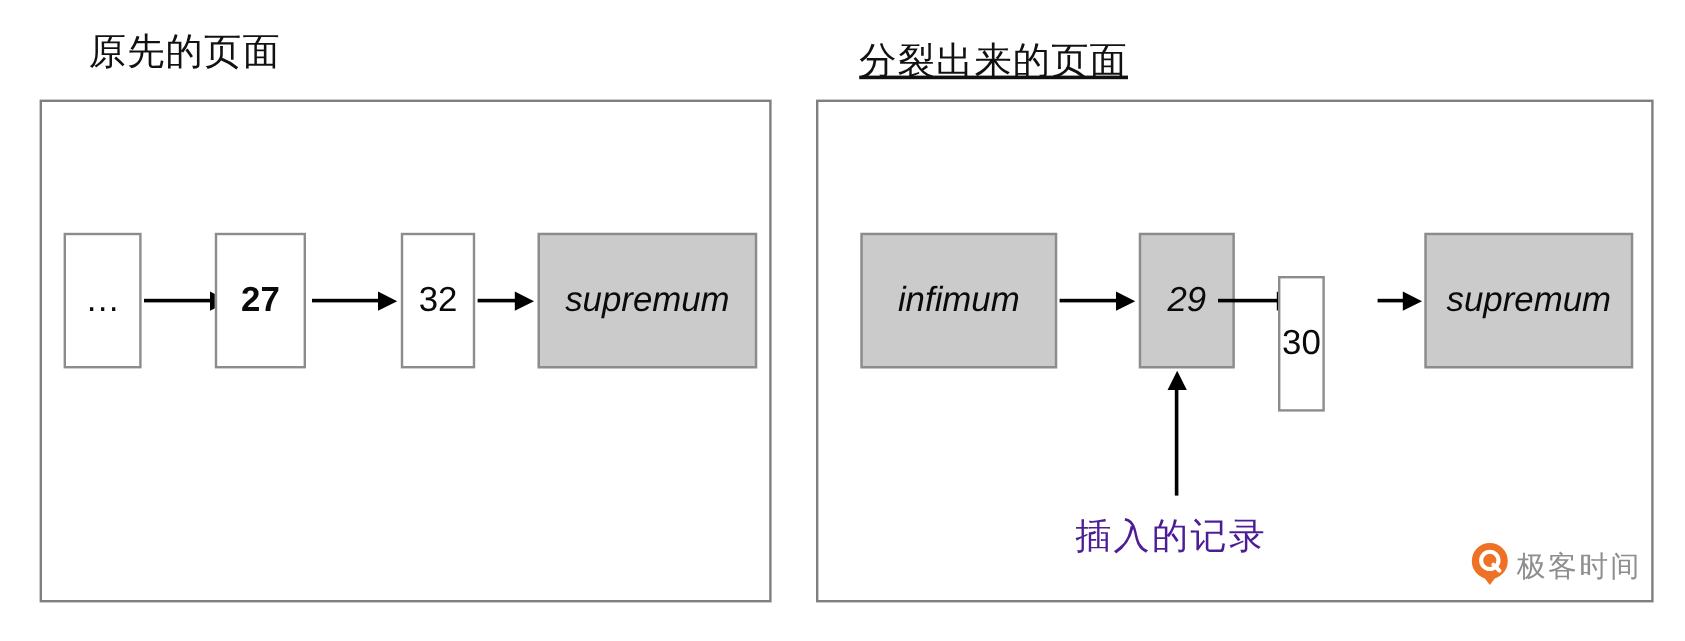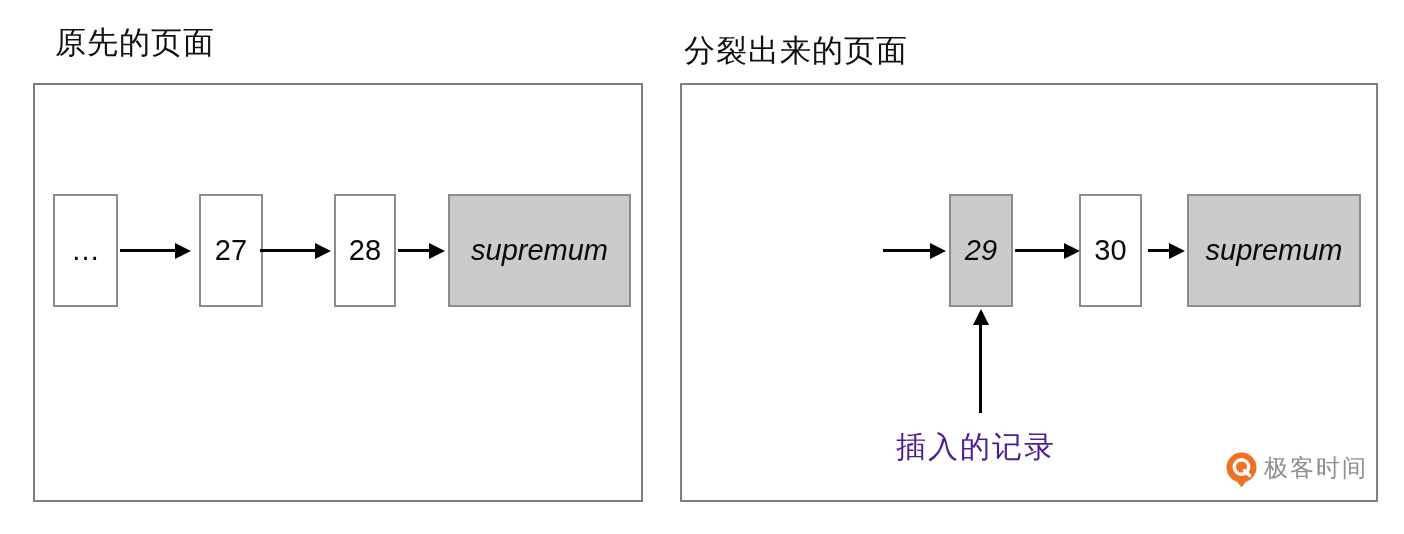--- a/index.html
+++ b/index.html
@@ -15,22 +15,22 @@
   }
 
   .panel-title {
     position: absolute;
     font-size: 31px;
     font-weight: 500;
     color: #111111;
     letter-spacing: 1px;
     white-space: nowrap;
   }
-  .panel-title.left  { left: 55px; top: 22px; }
-  .panel-title.right { left: 684px; top: 30px; }
+  .panel-title.left  { left: 74px; top: 22px; }
+  .panel-title.right { left: 716px; top: 30px; text-decoration: underline; }
 
   .panel {
     position: absolute;
     border: 2px solid var(--panel-border, #7f7f7f);
     background: #ffffff;
   }
   .panel.left-panel  { left: 33px;  top: 83px; width: 610px; height: 419px; }
   .panel.right-panel { left: 680px; top: 83px; width: 698px; height: 419px; }
 
   .node {
@@ -89,21 +89,21 @@
     color: #4c1d95;
     letter-spacing: 2px;
     white-space: nowrap;
   }
 
   .logo {
     position: absolute;
     right: 8px;
     bottom: 12px;
     display: flex;
-    align-items: flex-start;
+    align-items: flex-end;
     gap: 7px;
   }
   .logo-text {
     font-size: 24px;
     color: var(--logo-text-gray, #8e8e8e);
     letter-spacing: 2px;
     white-space: nowrap;
   }
 </style>
 </head>
@@ -112,40 +112,43 @@
 <div class="screen">
 
   <div class="panel-title left">原先的页面</div>
   <div class="panel-title right">分裂出来的页面</div>
 
   <div class="panel left-panel">
     <div class="node" style="left:18px; width:65px;">
       <span>…</span>
     </div>
     <div class="harrow" style="left:85px; width:56px;"></div>
-    <div class="node" style="left:164px; width:64px;">
+    <div class="node" style="left:144px; width:76px;font-weight:bold;">
       <span>27</span>
     </div>
     <div class="harrow" style="left:225px; width:56px;"></div>
     <div class="node" style="left:299px; width:62px;">
-      <span>28</span>
+      <span>32</span>
     </div>
     <div class="harrow" style="left:363px; width:32px;"></div>
     <div class="node filled" style="left:413px; width:183px;">
       <span>supremum</span>
     </div>
   </div>
 
   <div class="panel right-panel">
+    <div class="node filled" style="left:35px; width:164px;">
+      <span>infimum</span>
+    </div>
     <div class="harrow" style="left:201px; width:48px;"></div>
-    <div class="node filled" style="left:267px; width:64px;">
+    <div class="node filled" style="left:267px; width:80px;">
       <span>29</span>
     </div>
     <div class="harrow" style="left:333px; width:50px;"></div>
-    <div class="node" style="left:397px; width:63px;">
+    <div class="node" style="left:383px; width:39px;margin-top:36px;">
       <span>30</span>
     </div>
     <div class="harrow" style="left:466px; width:22px;"></div>
     <div class="node filled" style="left:505px; width:174px;">
       <span>supremum</span>
     </div>
 
     <div class="varrow" style="left:297px; top:238px; height:90px;"></div>
     <div class="annotation" style="left:214px; top:342px;">插入的记录</div>
 

